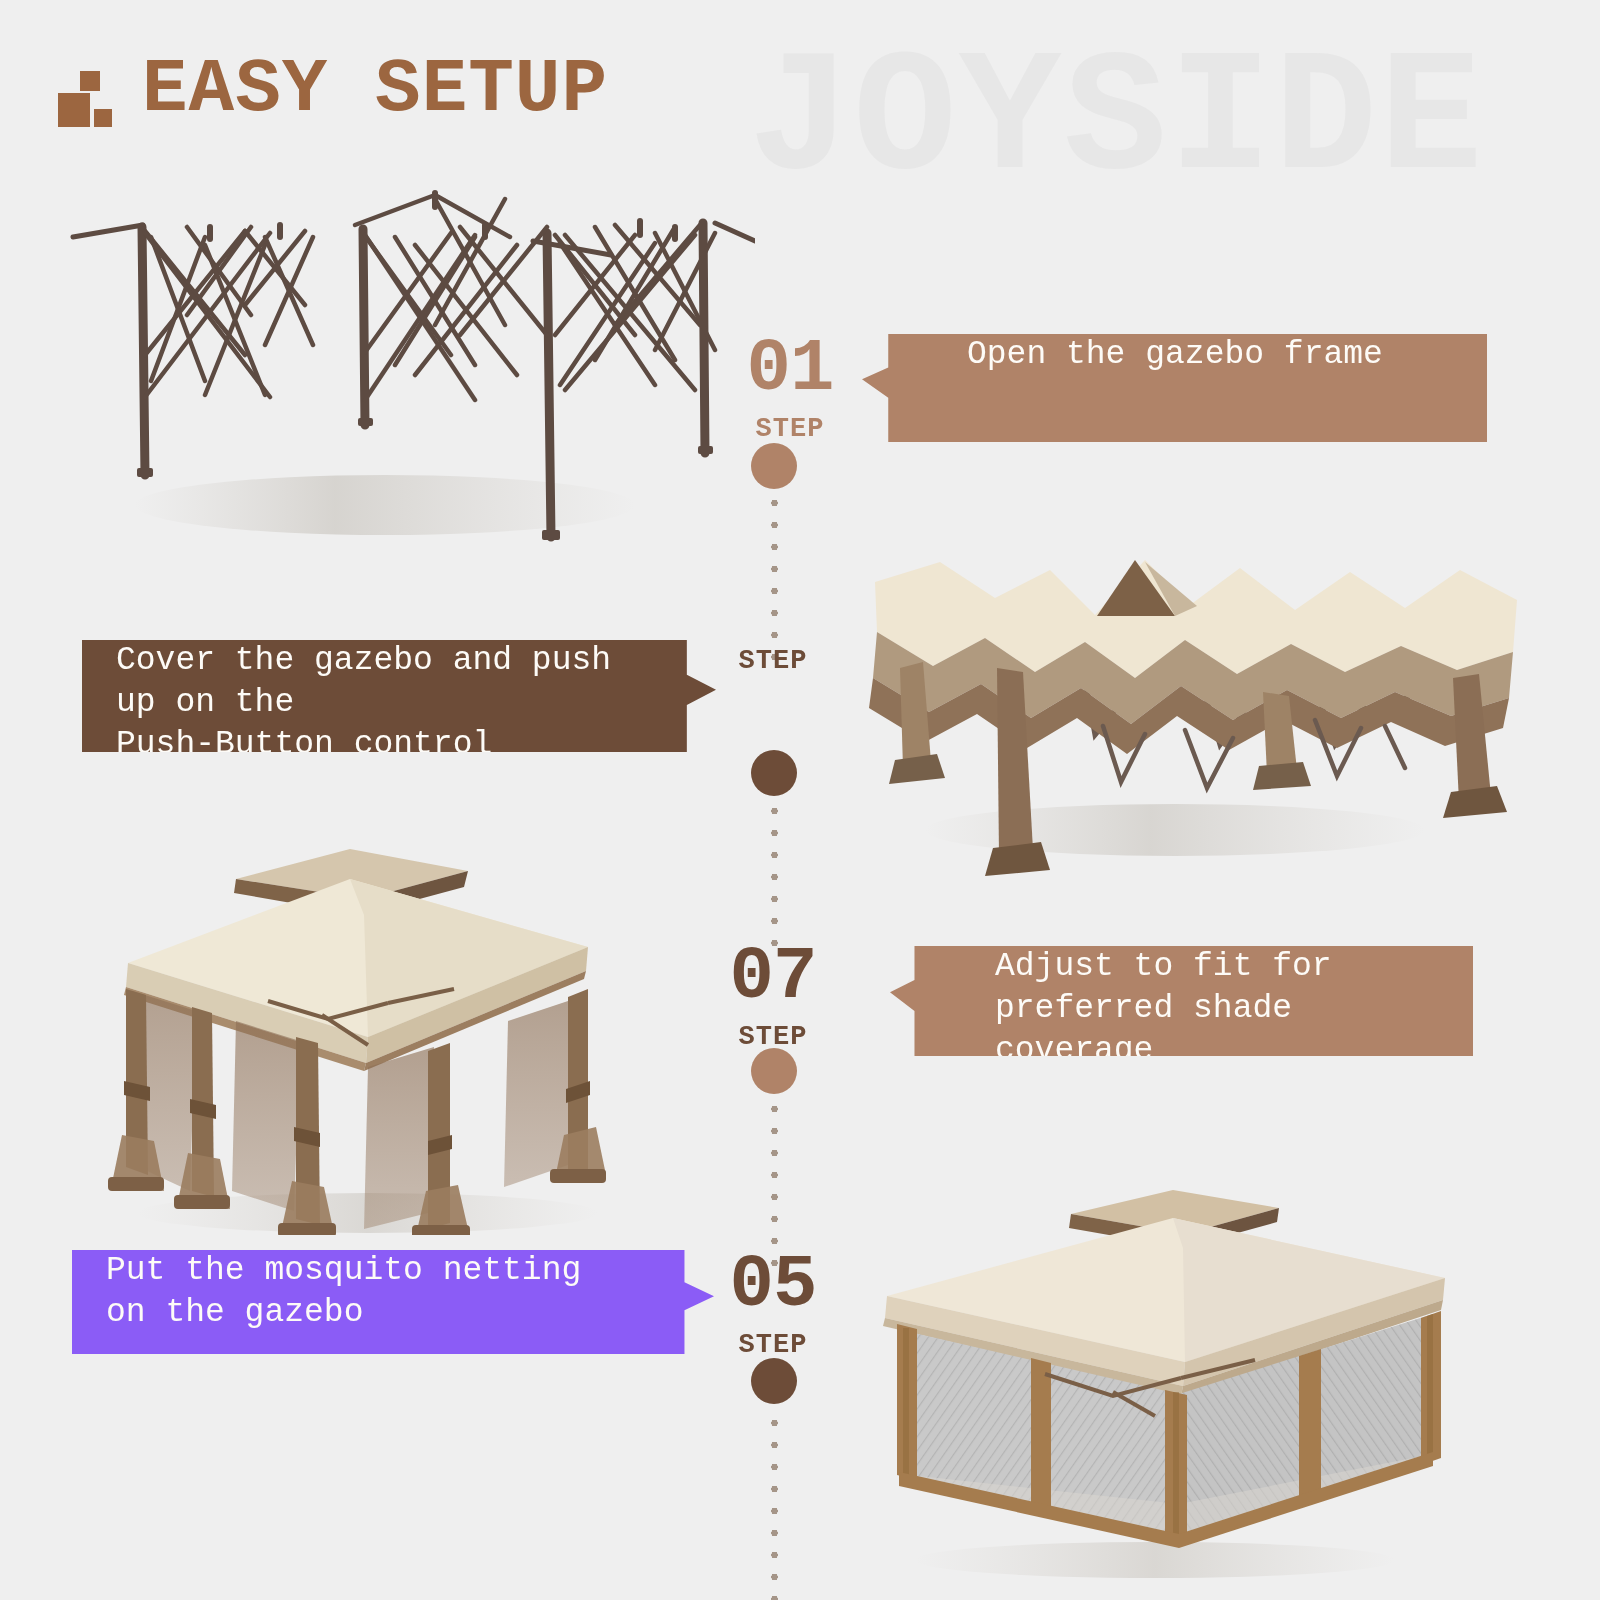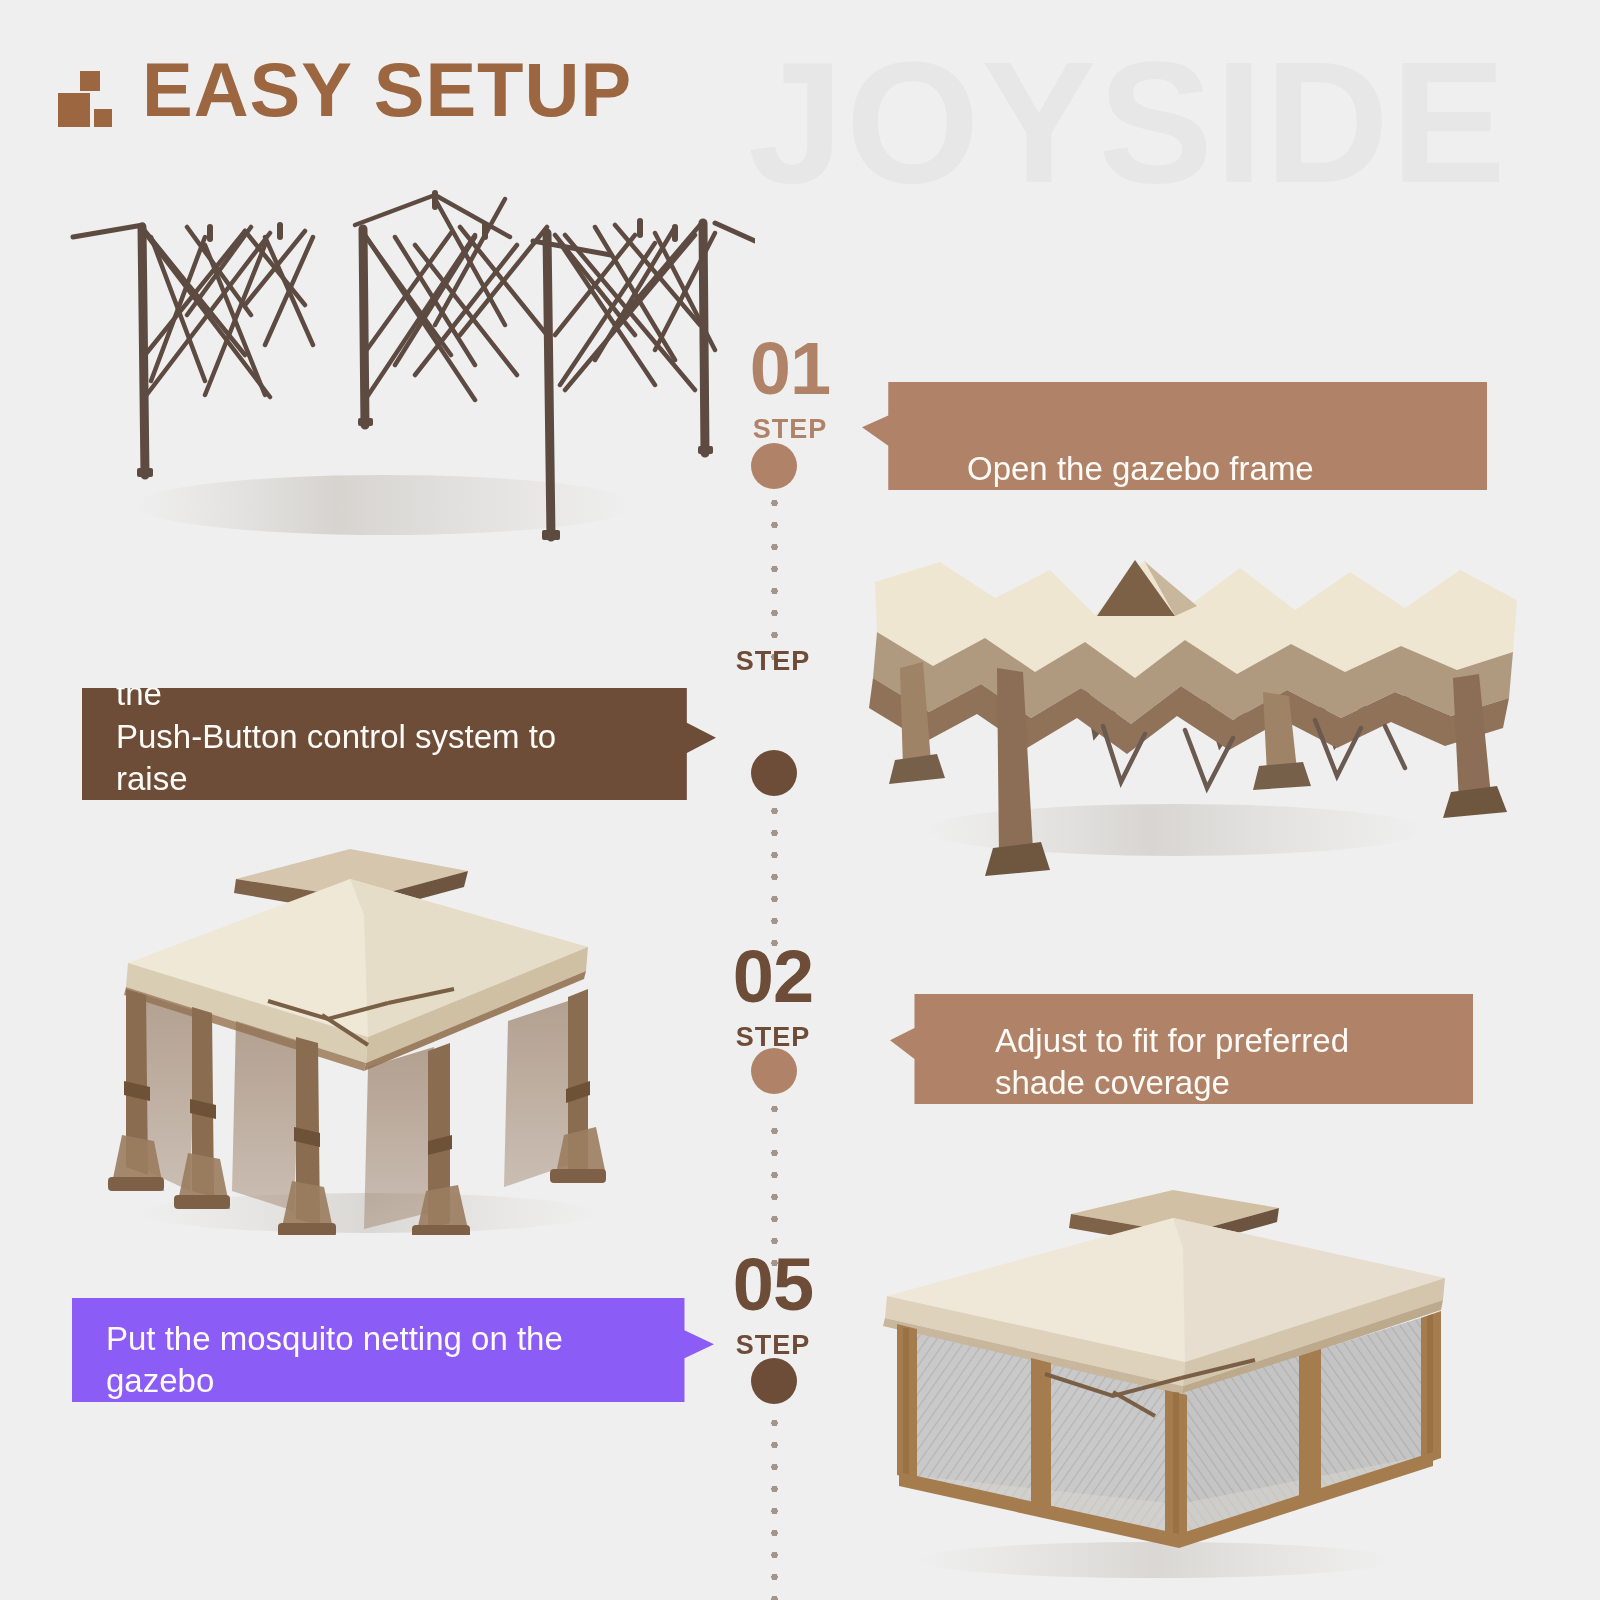--- a/index.html
+++ b/index.html
@@ -6,21 +6,21 @@
     margin: 0;
     padding: 0;
     background: #efefef;
   }
   #page {
     position: relative;
     width: 1600px;
     height: 1600px;
     background: #efefef;
     overflow: hidden;
-    font-family: Liberation Sans, sans-serif;
+    font-family: Liberation Mono, monospace;
   }
 
   
   #watermark {
     position: absolute;
     left: 748px;
     top: 36px;
     font-size: 172px;
     font-weight: 700;
     letter-spacing: 2px;
@@ -93,25 +93,24 @@
     position: absolute;
     width: 46px;
     height: 46px;
     border-radius: 50%;
   }
 
   
   .banner {
     position: absolute;
     display: flex;
-    align-items: flex-end;
+    align-items: flex-start;
     box-sizing: border-box;
     color: #fdfbf7;
     filter: drop-shadow(6px 11px 10px rgba(60,40,25,.36));
-    margin-top: 48px;
   }
   .banner-text {
     font-size: 33px;
     line-height: 1.28;
     font-weight: 400;
     white-space: pre-line;
   }
   
   .banner.left-notch {
     clip-path: polygon(
@@ -383,21 +382,21 @@
         <rect x="40" y="372" width="56" height="14" rx="4"></rect>
         <rect x="106" y="390" width="56" height="14" rx="4"></rect>
         <rect x="210" y="418" width="58" height="14" rx="4"></rect>
         <rect x="344" y="420" width="58" height="14" rx="4"></rect>
         <rect x="482" y="364" width="56" height="14" rx="4"></rect>
       </g>
     </svg>
   </div>
 
   <div class="step-badge" style="left:688px;top:940px;">
-    <span class="step-num" style="color:#6d4c38">02</span>
+    <span class="step-num" style="color:#6d4c38">07</span>
     <span class="step-word" style="color:#6d4c38">STEP</span>
   </div>
   <div class="step-dot" style="left:751px;top:1048px;background:#b08368"></div>
 
   <div class="banner left-notch" style="left:890px;top:946px;width:583px;height:110px;background:#b08368">
     <span class="banner-text">Adjust to fit for preferred shade coverage</span>
   </div>
 
   <div class="photo" style="left:855px;top:1148px;width:620px;height:430px">
     <svg viewBox="0 0 620 430" xmlns="http://www.w3.org/2000/svg">

